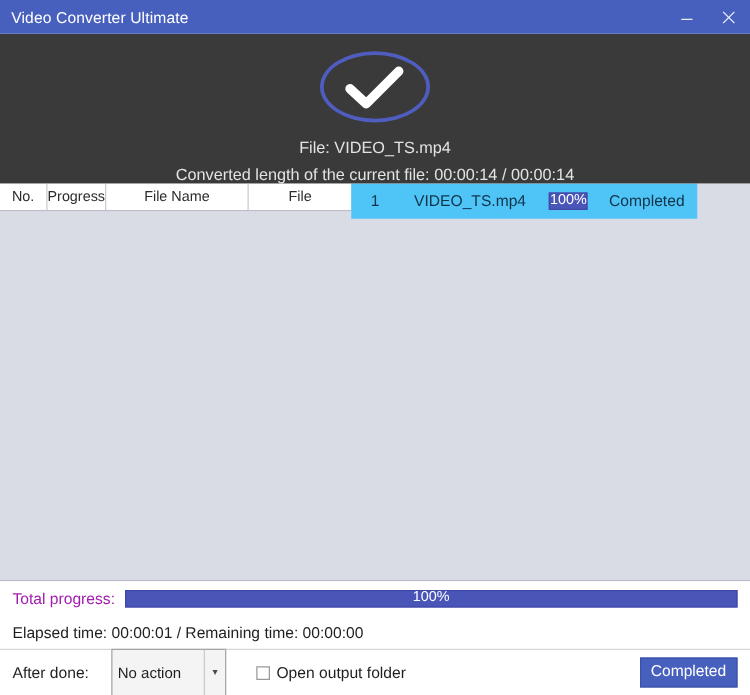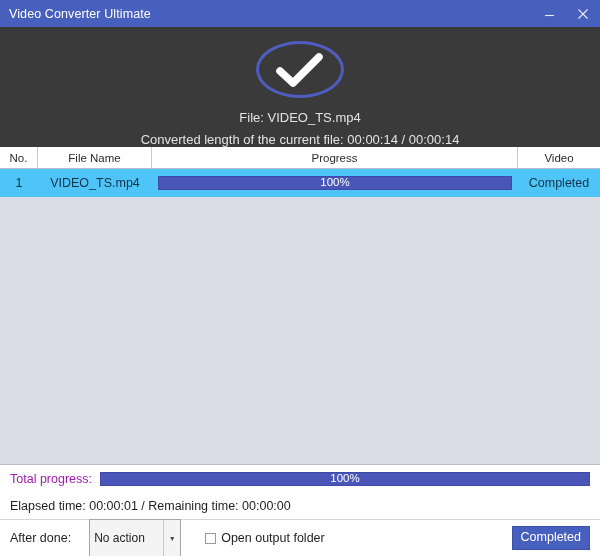--- a/index.html
+++ b/index.html
@@ -83,21 +83,21 @@
   }
   .status-line.second {
     margin-top: 7px;
   }
 
   
   .table-wrap {
     flex: 1 1 auto;
     background: #d9dce5;
     display: flex;
-    flex-direction: column;
+    flex-direction: row;
     min-height: 0;
     border-bottom: 1px solid #b9bcc6;
   }
   .thead {
     display: flex;
     height: 21px;
     background: #ffffff;
     border-bottom: 1px solid #b9bcc6;
     flex: 0 0 auto;
   }
@@ -305,23 +305,23 @@
         <polyline points="6,22 19,34 45,8" fill="none" stroke="#ffffff" stroke-width="7.5" stroke-linecap="round" stroke-linejoin="round"></polyline>
       </svg>
     </div>
     <div class="status-line">File: VIDEO_TS.mp4</div>
     <div class="status-line second">Converted length of the current file: 00:00:14 / 00:00:14</div>
   </div>
 
   <div class="table-wrap">
     <div class="thead">
       <div class="th col-no">No.</div>
+      <div class="th col-prog">Progress</div>
       <div class="th col-name">File Name</div>
-      <div class="th col-prog">Progress</div>
-      <div class="th col-state">Video</div>
+      <div class="th col-state">File</div>
     </div>
 
     <div class="trow">
       <div class="td col-no">1</div>
       <div class="td col-name">VIDEO_TS.mp4</div>
       <div class="td col-prog">
         <div class="row-bar">
           <span>100%</span>
         </div>
       </div>

